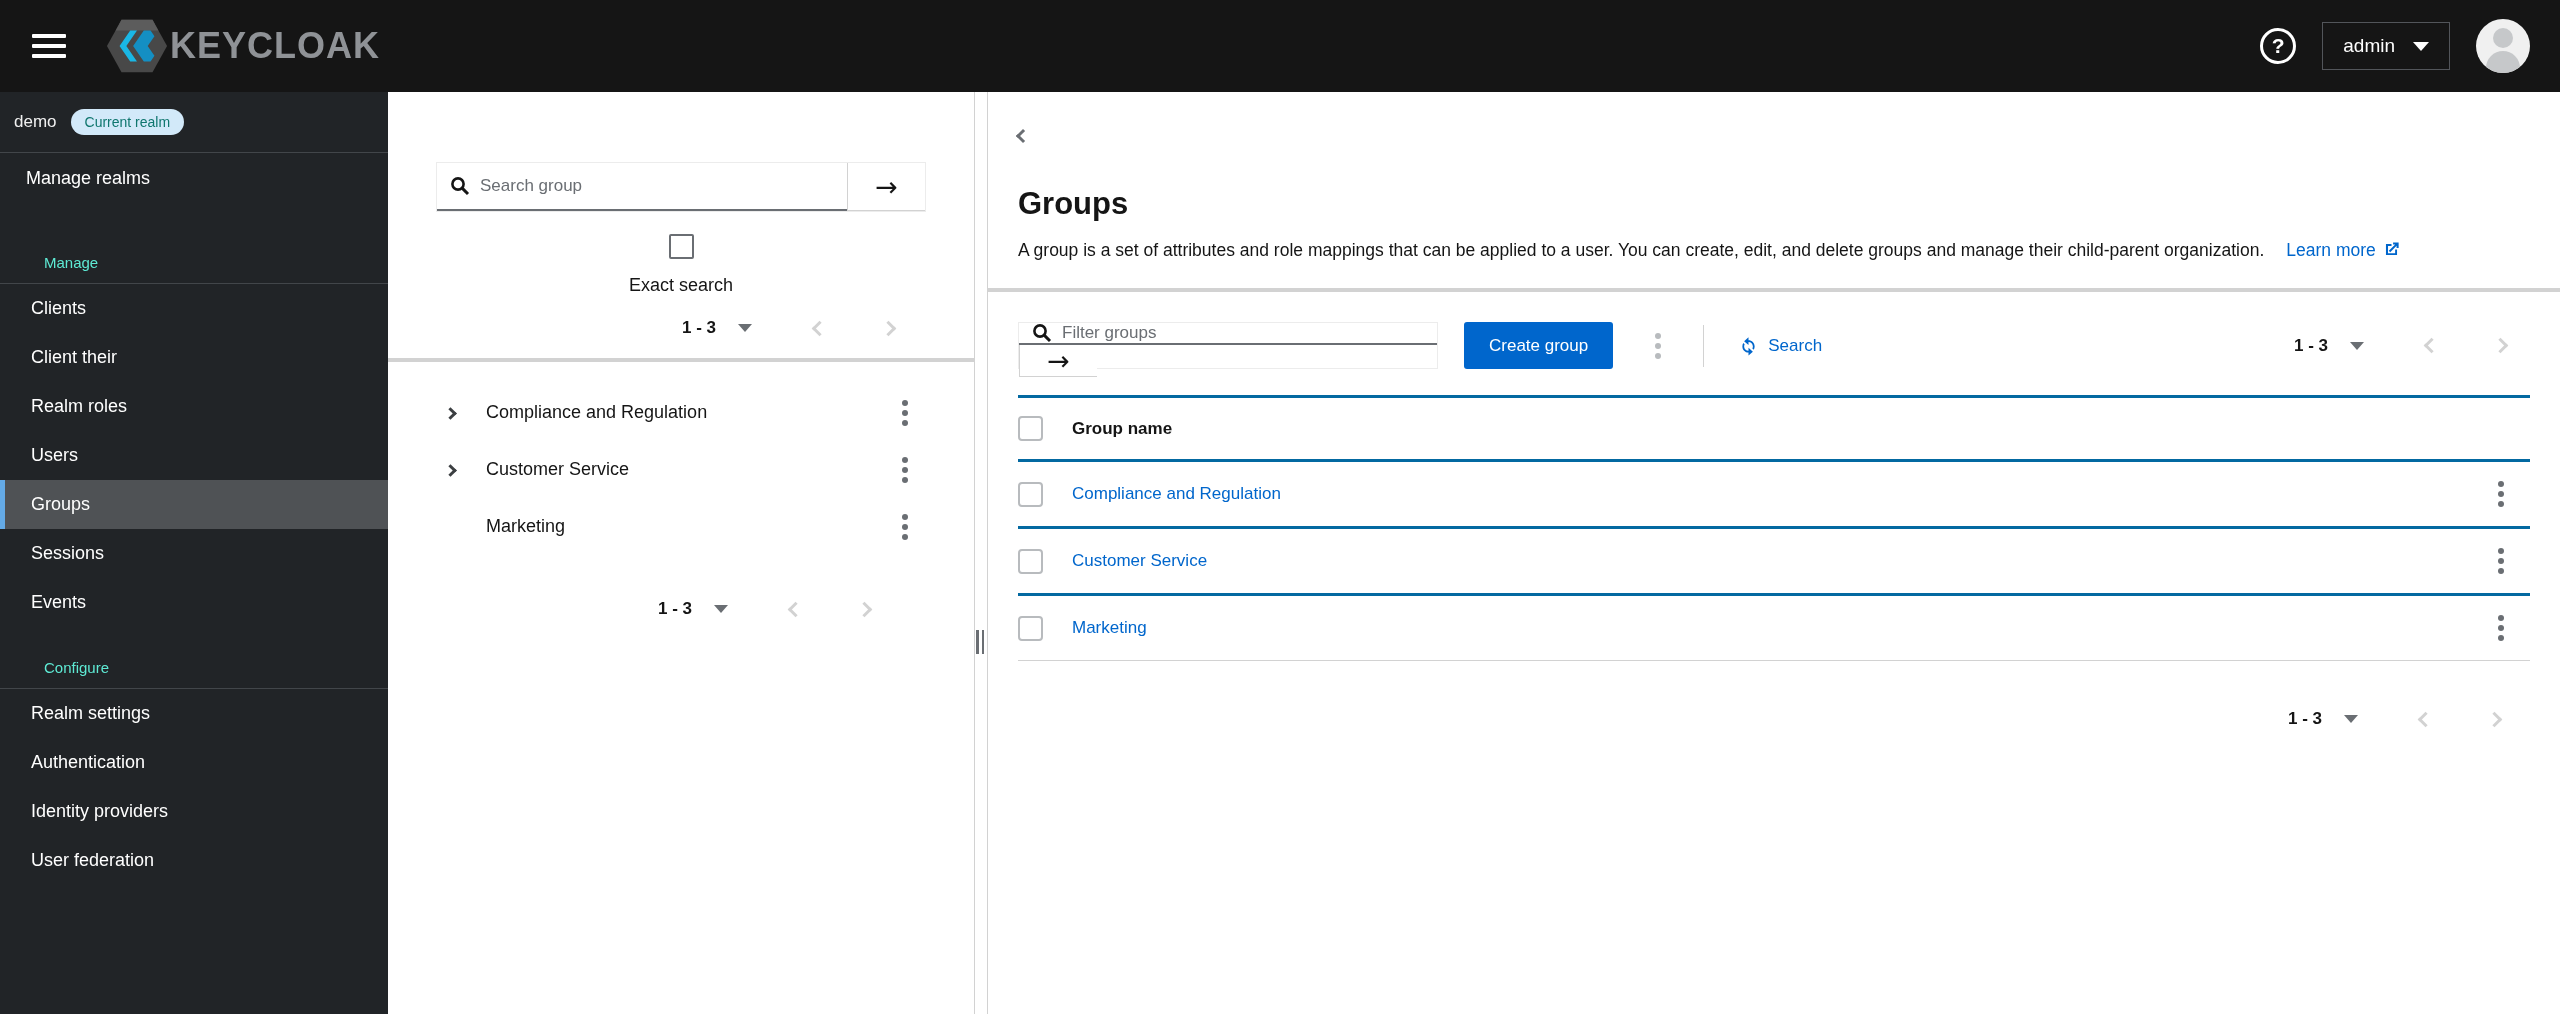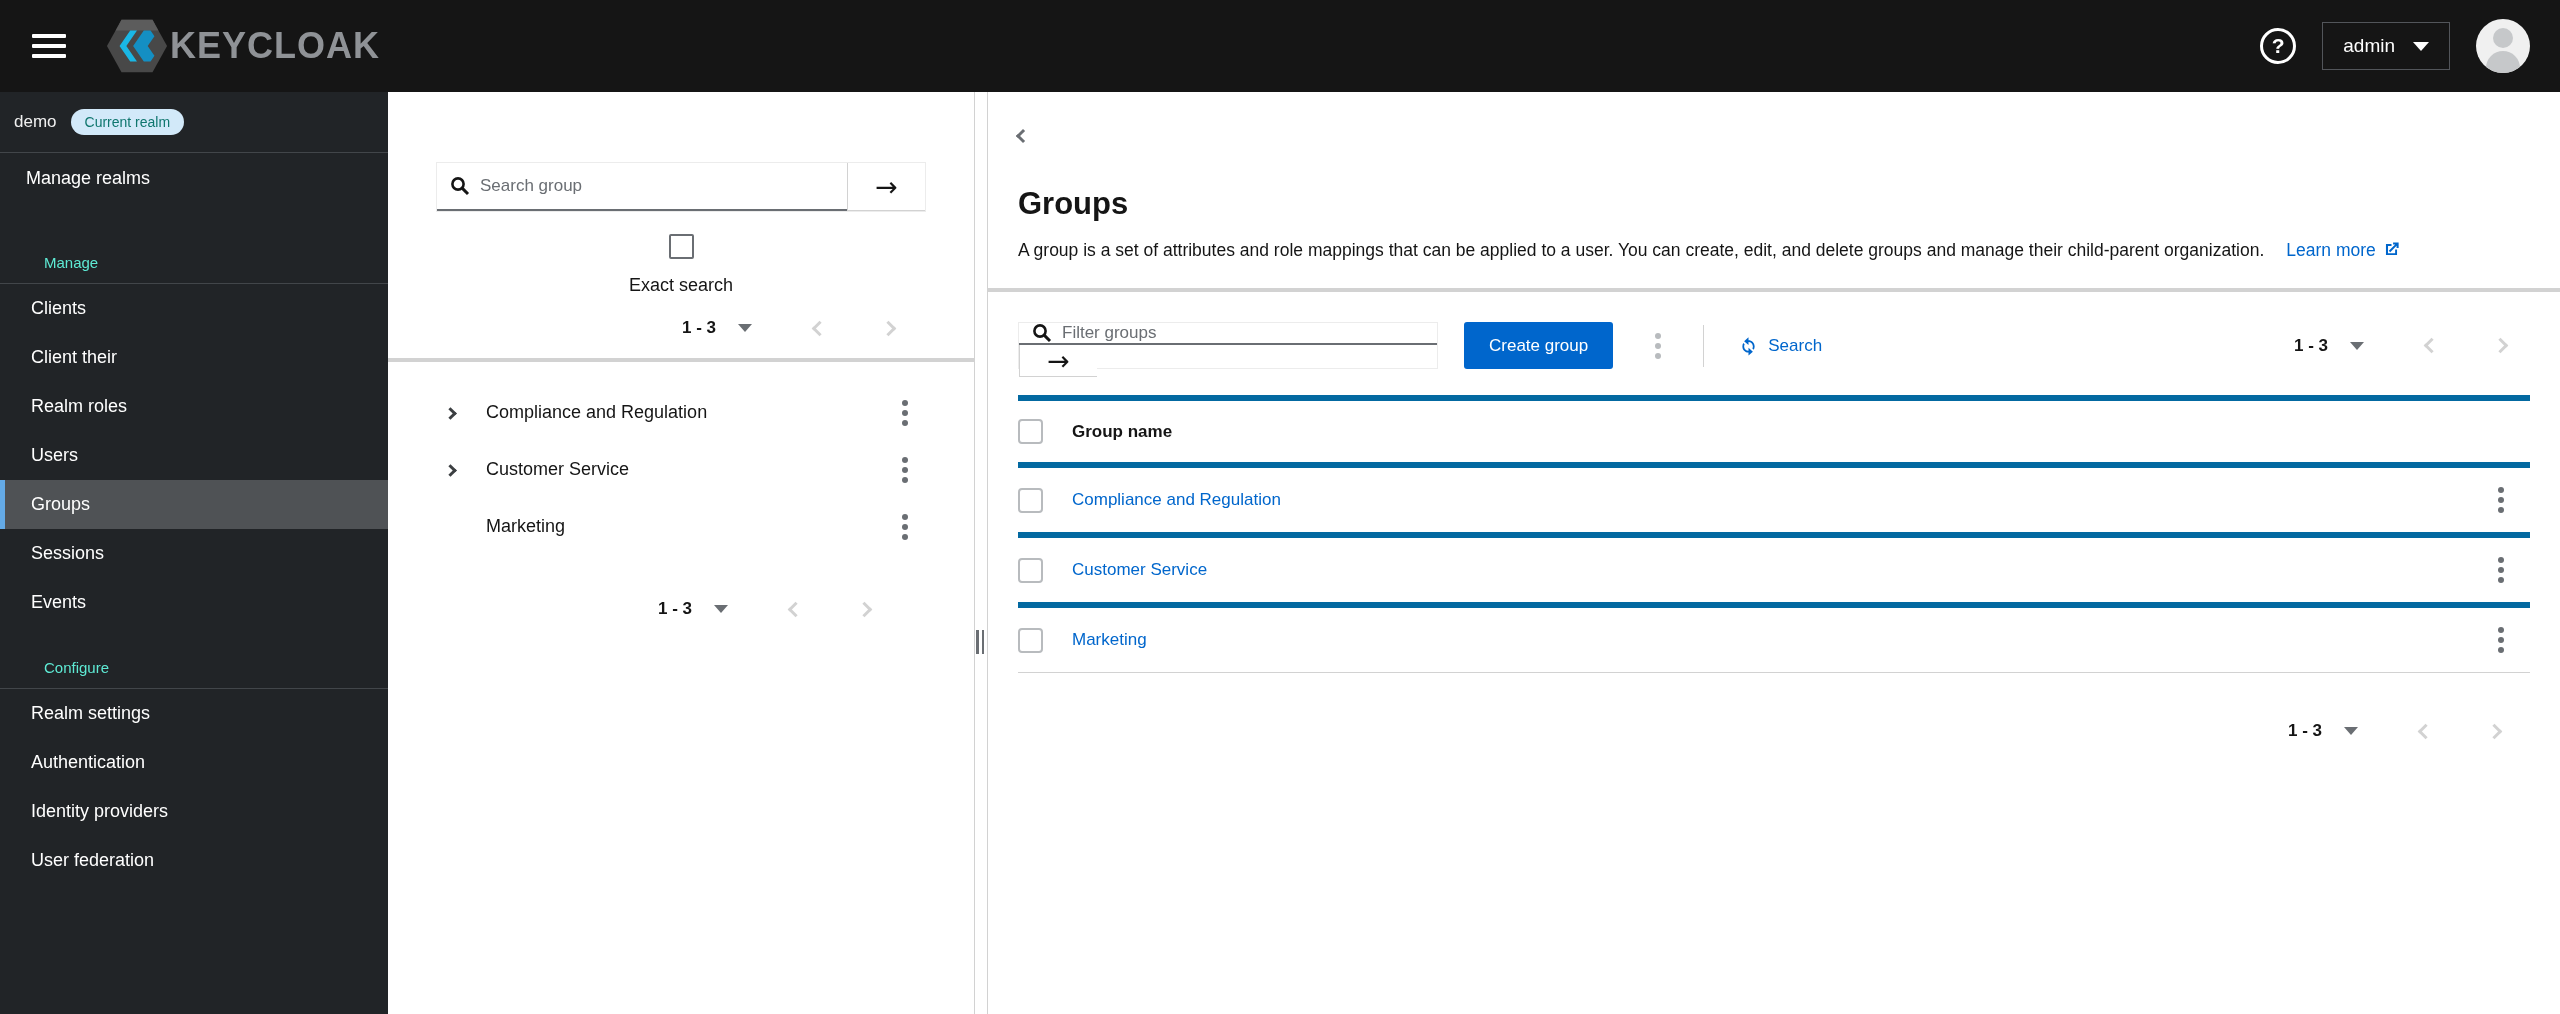--- a/index.html
+++ b/index.html
@@ -94,21 +94,21 @@
   .toolbar { display:flex; align-items:center; margin-top:30px; }
   .toolbar .search-group { width:420px; height:47px;flex-direction:column; }
   .btn-primary { margin-left:26px; height:47px; padding:0 25px; background:#0066cc; color:#fff;
     border:none; border-radius:3px; font-size:17px; font-family:"Liberation Sans", sans-serif; cursor:pointer; }
   .toolbar-kebab { margin-left:34px; }
   .vr { width:1px; height:42px; background:#d2d2d2; margin:0 34px; }
   .refresh { display:flex; align-items:center; gap:9px; color:#0066cc; font-size:17px; cursor:pointer; }
   .toolbar-pag { margin-left:auto; margin-right:24px; }
 
   table.groups { width:100%; border-collapse:collapse; margin-top:26px; }
-  table.groups td, table.groups th { border-top:6px solid #0369a1; border-bottom:1px solid #d2d2d2; }
+  table.groups td, table.groups th { border-top:3px solid #0369a1; border-bottom:1px solid #d2d2d2; }
   .col-check { width:54px; }
   .col-kebab { width:58px; }
   table.groups th { text-align:left; font-size:17px; font-weight:700; padding:18px 0; }
   table.groups td { padding:15px 0; }
   .row-link { color:#0066cc; font-size:17px; text-decoration:none; cursor:pointer; }
   .bottom-pag { justify-content:flex-end; padding-right:30px; margin-top:48px; }
 
   svg { display:block; }
 </style>
 </head>

